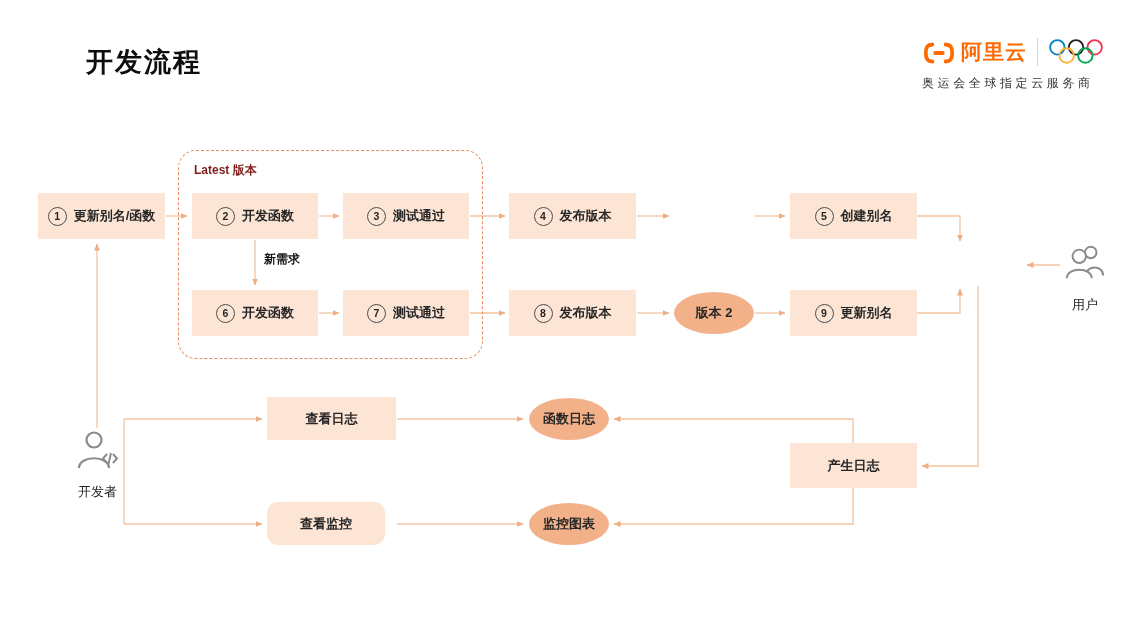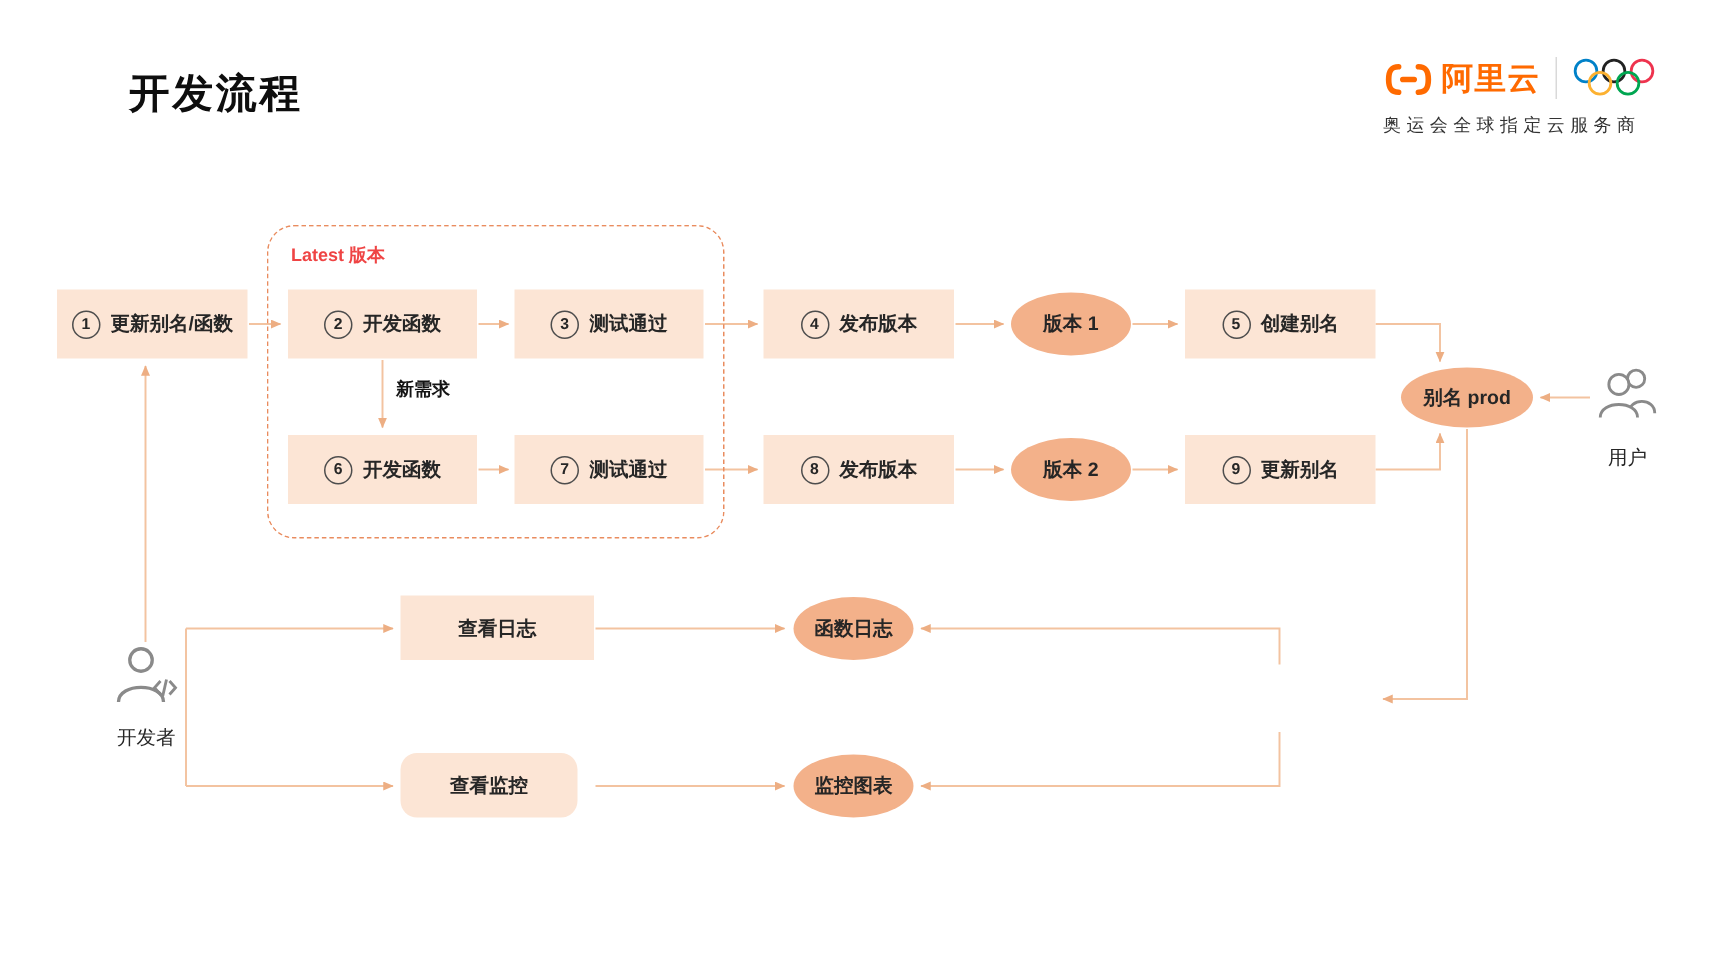--- a/index.html
+++ b/index.html
@@ -15,21 +15,21 @@
   .brand-name{font-size:21px;font-weight:700;color:#FF6A00;margin-left:5px;letter-spacing:1px;}
   .brand-divider{width:1px;height:28px;background:#d9d9d9;margin:0 10px;}
   .tagline{margin-top:9px;font-size:12px;letter-spacing:3.6px;color:#333;white-space:nowrap;}
 
   
   .overlay{position:absolute;left:0;top:0;pointer-events:none;}
 
   
   .dashed{position:absolute;left:178px;top:150px;width:303px;height:207px;
           border:1.4px dashed #E98C5F;border-radius:18px;}
-  .group-label{position:absolute;left:194px;top:162px;font-size:12px;font-weight:700;color:#ef4444;}
+  .group-label{position:absolute;left:194px;top:162px;font-size:12px;font-weight:700;color:#7f1d1d;}
 
   
   .box{position:absolute;height:46px;background:#FCE5D5;display:flex;align-items:center;
        justify-content:center;gap:7px;font-size:13px;font-weight:700;color:#262626;}
   .num{width:17px;height:17px;border:1.2px solid #4d4d4d;border-radius:50%;
        display:inline-flex;align-items:center;justify-content:center;
        font-size:10.5px;font-weight:700;flex:0 0 auto;color:#262626;}
   .b1{left:38px;top:193px;width:127px;}
   .b2{left:192px;top:193px;width:126px;}
   .b3{left:343px;top:193px;width:126px;}
@@ -154,31 +154,32 @@
   </div>
   <div class="box b8">
     <span class="num">8</span>
     <span>发布版本</span>
   </div>
   <div class="box b9">
     <span class="num">9</span>
     <span>更新别名</span>
   </div>
 
-  <div class="ellipse v1">版本 1</div>
   <div class="ellipse v2">版本 2</div>
-  <div class="ellipse alias">别名 prod</div>
   <div class="ellipse mon-chart">监控图表</div>
   <div class="ellipse fn-logs">函数日志</div>
 
   <div class="box view-logs">
     <span>查看日志</span>
   </div>
   <div class="box view-monitor">
     <span>查看监控</span>
+  </div>
+  <div class="box gen-logs">
+    <span>产生日志</span>
   </div>
 
   <div class="annot new-req">新需求</div>
 
   <div class="icon dev-icon">
     <svg width="48" height="48" viewBox="0 0 48 48">
       <circle cx="20" cy="11" r="7.5" fill="none" stroke="#8a8a8a" stroke-width="2.2"></circle>
       <path d="M5 39 C5 26 35 26 35 39" fill="none" stroke="#8a8a8a" stroke-width="2.2"></path>
       <path d="M33 25 L29 29.5 L33 34" fill="none" stroke="#8a8a8a" stroke-width="1.9"></path>
       <line x1="37" y1="24" x2="34.5" y2="35" stroke="#8a8a8a" stroke-width="1.9"></line>

